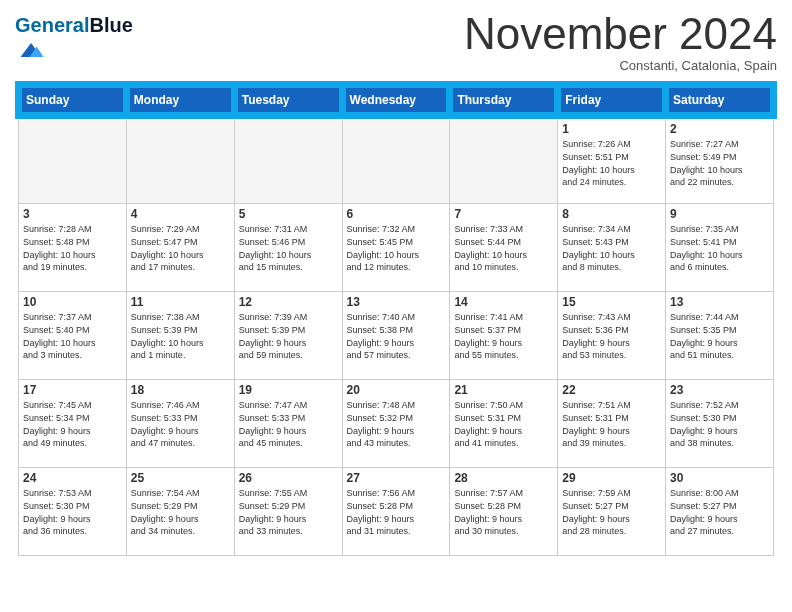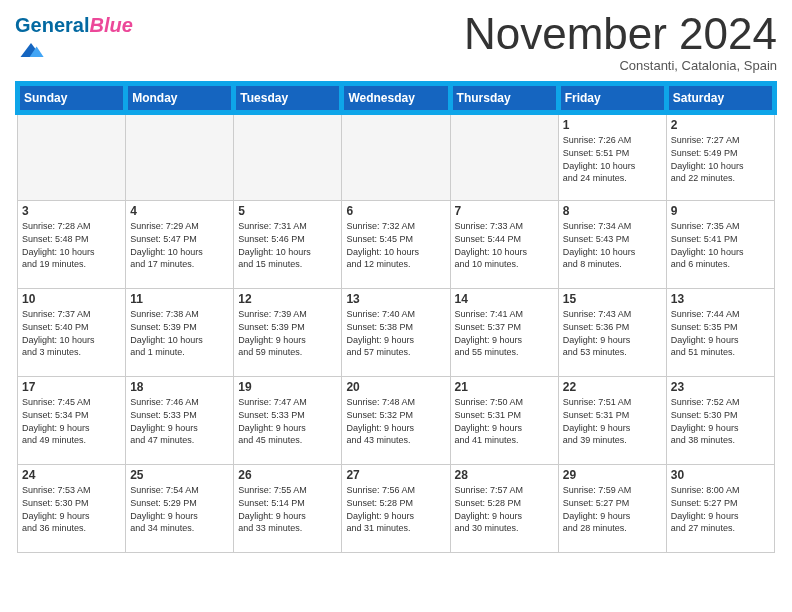--- a/index.html
+++ b/index.html
@@ -26,21 +26,21 @@
       display: flex;
       align-items: center;
       margin-top: 4px;
     }
     .logo-text {
       font-size: 20px;
       font-weight: bold;
       line-height: 1.1;
     }
     .logo-general { color: #0369a1; }
-    .logo-blue { color: #ec4899; font-style: italic; }
+    .logo-blue { color: #0f172a; }
     .logo-icon {
       width: 28px;
       height: 28px;
       margin-left: 2px;
     }
     .title-area {
       text-align: right;
     }
     .month-title {
       font-size: 44px;
@@ -57,21 +57,21 @@
       border-collapse: collapse;
       table-layout: fixed;
     }
     .calendar th {
       background: #1565c0;
       color: #fff;
       font-size: 12px;
       font-weight: bold;
       padding: 5px 4px;
       text-align: left;
-      border: 5px solid #0ea5e9;
+      border: 7px solid #0ea5e9;
     }
     .calendar td {
       vertical-align: top;
       border: 1px solid #ccc;
       padding: 3px 4px;
       font-size: 9.5px;
       color: #333;
       height: 88px;
       width: calc(100% / 7);
       background: #fff;
@@ -318,21 +318,21 @@
           <td>
             <span class="day-num">25</span>
             <div class="day-info" style="white-space: pre-line;">Sunrise: 7:54 AM
 Sunset: 5:29 PM
 Daylight: 9 hours
 and 34 minutes.</div>
           </td>
           <td>
             <span class="day-num">26</span>
             <div class="day-info" style="white-space: pre-line;">Sunrise: 7:55 AM
-Sunset: 5:14 PM
+Sunset: 5:29 PM
 Daylight: 9 hours
 and 33 minutes.</div>
           </td>
           <td>
             <span class="day-num">27</span>
             <div class="day-info" style="white-space: pre-line;">Sunrise: 7:56 AM
 Sunset: 5:28 PM
 Daylight: 9 hours
 and 31 minutes.</div>
           </td>

